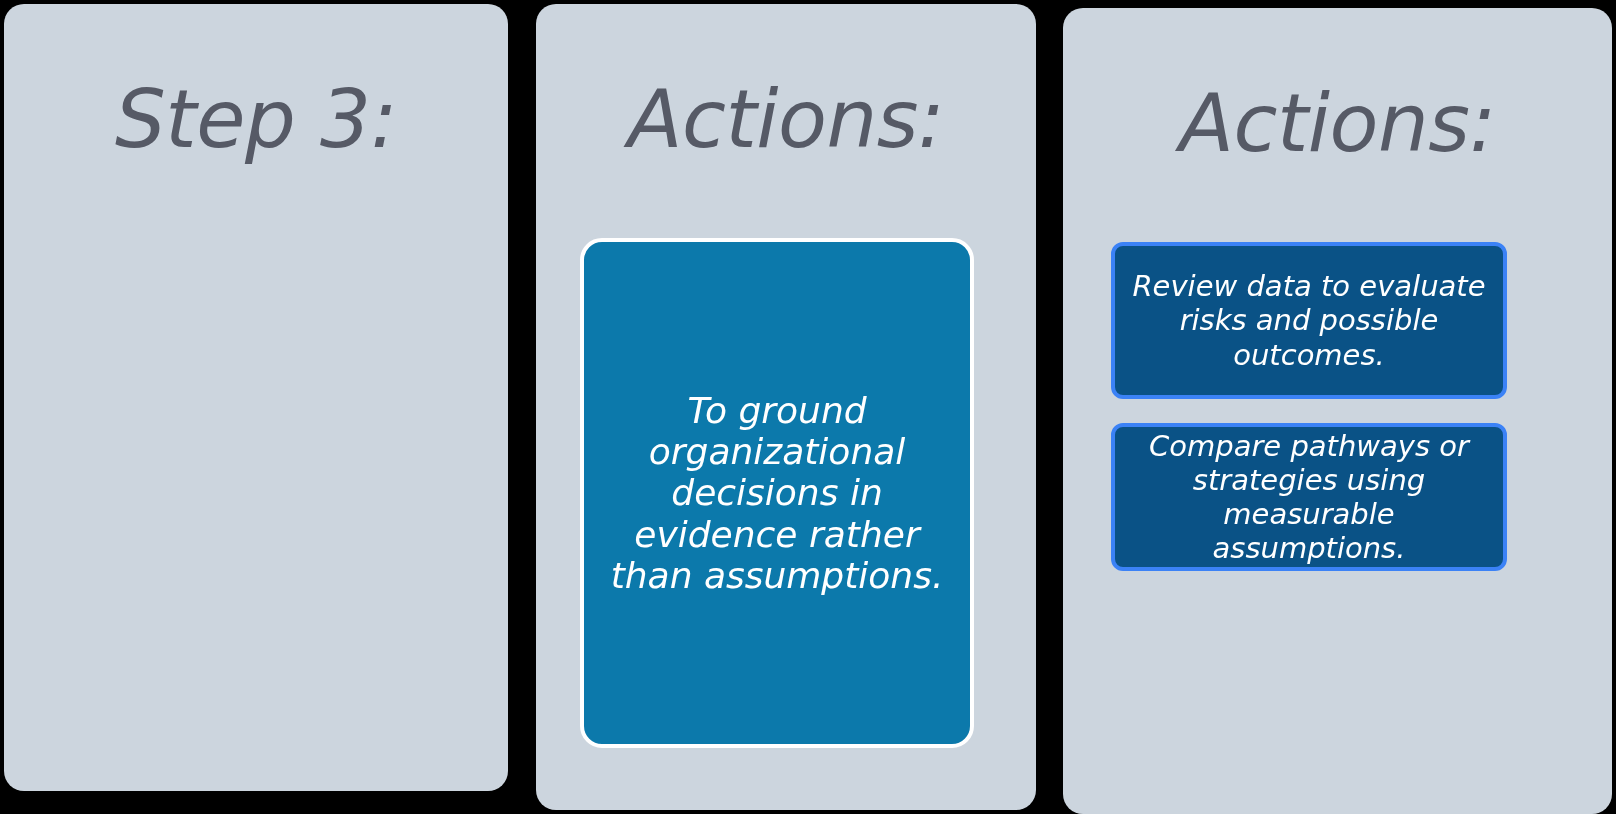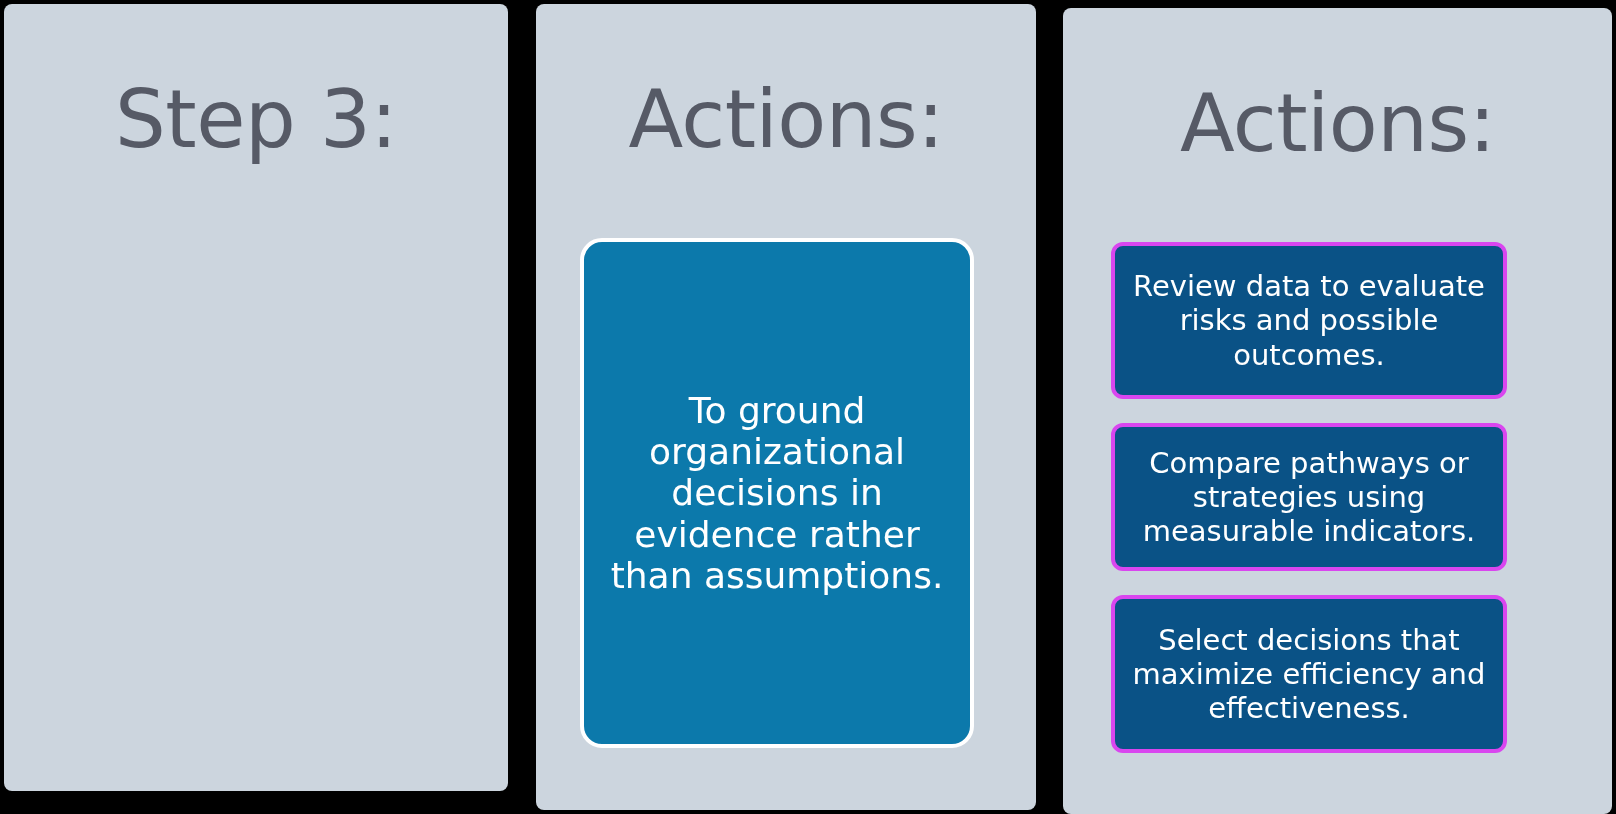--- a/index.html
+++ b/index.html
@@ -17,22 +17,23 @@
   .board {
     position: relative;
     width: 1616px;
     height: 814px;
     background: #000000;
   }
 
   .panel {
     position: absolute;
     background: #ccd5de;
-    border-radius: 8px;
+    border-radius: 20px;
     box-sizing: border-box;
+    font-style: italic;
   }
 
   .panel-step   { left: 4px;    top: 4px; width: 504px; height: 787px; }
   .panel-purpose{ left: 536px;  top: 4px; width: 500px; height: 806px; }
   .panel-actions{ left: 1063px; top: 8px; width: 549px; height: 806px; }
 
   .panel-header {
     position: absolute;
     left: 0;
     right: 0;
@@ -74,21 +75,21 @@
 
   
   .actions-col {
     position: absolute;
     left: 48px;
     top: 234px;
     width: 396px;
   }
   .action-card {
     background: #0a5286;
-    border: 4px solid #d946ef;
+    border: 4px solid #3b82f6;
     border-radius: 12px;
     box-sizing: border-box;
     display: flex;
     align-items: center;
     justify-content: flex-end;
     text-align: center;
     padding: 10px 12px;
     margin-bottom: 24px;
   }
   .action-card:nth-child(1) { height: 157px; }
@@ -117,21 +118,18 @@
     </div>
   </div>
 
   <div class="panel panel-actions">
     <div class="panel-header">Actions:</div>
     <div class="actions-col">
       <div class="action-card">
         <div class="action-text">Review data to evaluate risks and possible outcomes.</div>
       </div>
       <div class="action-card">
-        <div class="action-text">Compare pathways or strategies using measurable indicators.</div>
-      </div>
-      <div class="action-card">
-        <div class="action-text">Select decisions that maximize efficiency and effectiveness.</div>
+        <div class="action-text">Compare pathways or strategies using measurable assumptions.</div>
       </div>
     </div>
   </div>
 
 </div>
 
 </body></html>

